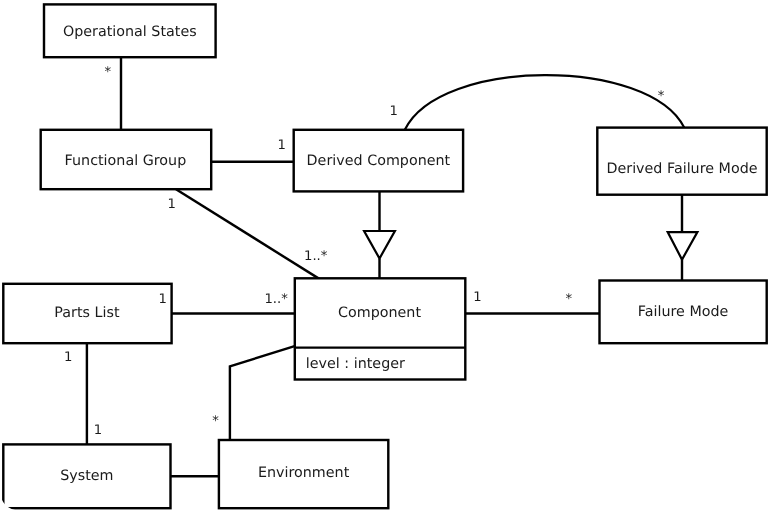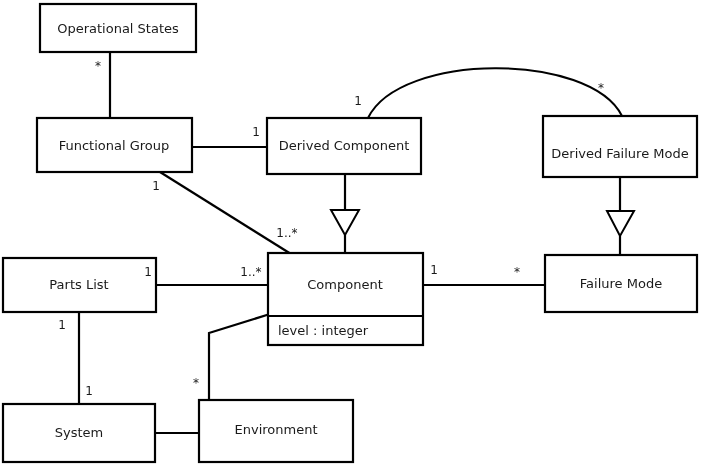--- a/index.html
+++ b/index.html
@@ -7,20 +7,21 @@
     padding: 0;
     background: #ffffff;
   }
   #diagram-canvas {
     position: relative;
     width: 702px;
     height: 464px;
     background: #ffffff;
     overflow: hidden;
     font-family: "DejaVu Sans", sans-serif;
+    border-radius: 17px;
   }
   #uml-svg {
     position: absolute;
     left: 0;
     top: 0;
   }
   .cls-box {
     fill: #ffffff;
     stroke: #000000;
     stroke-width: 2.2;

